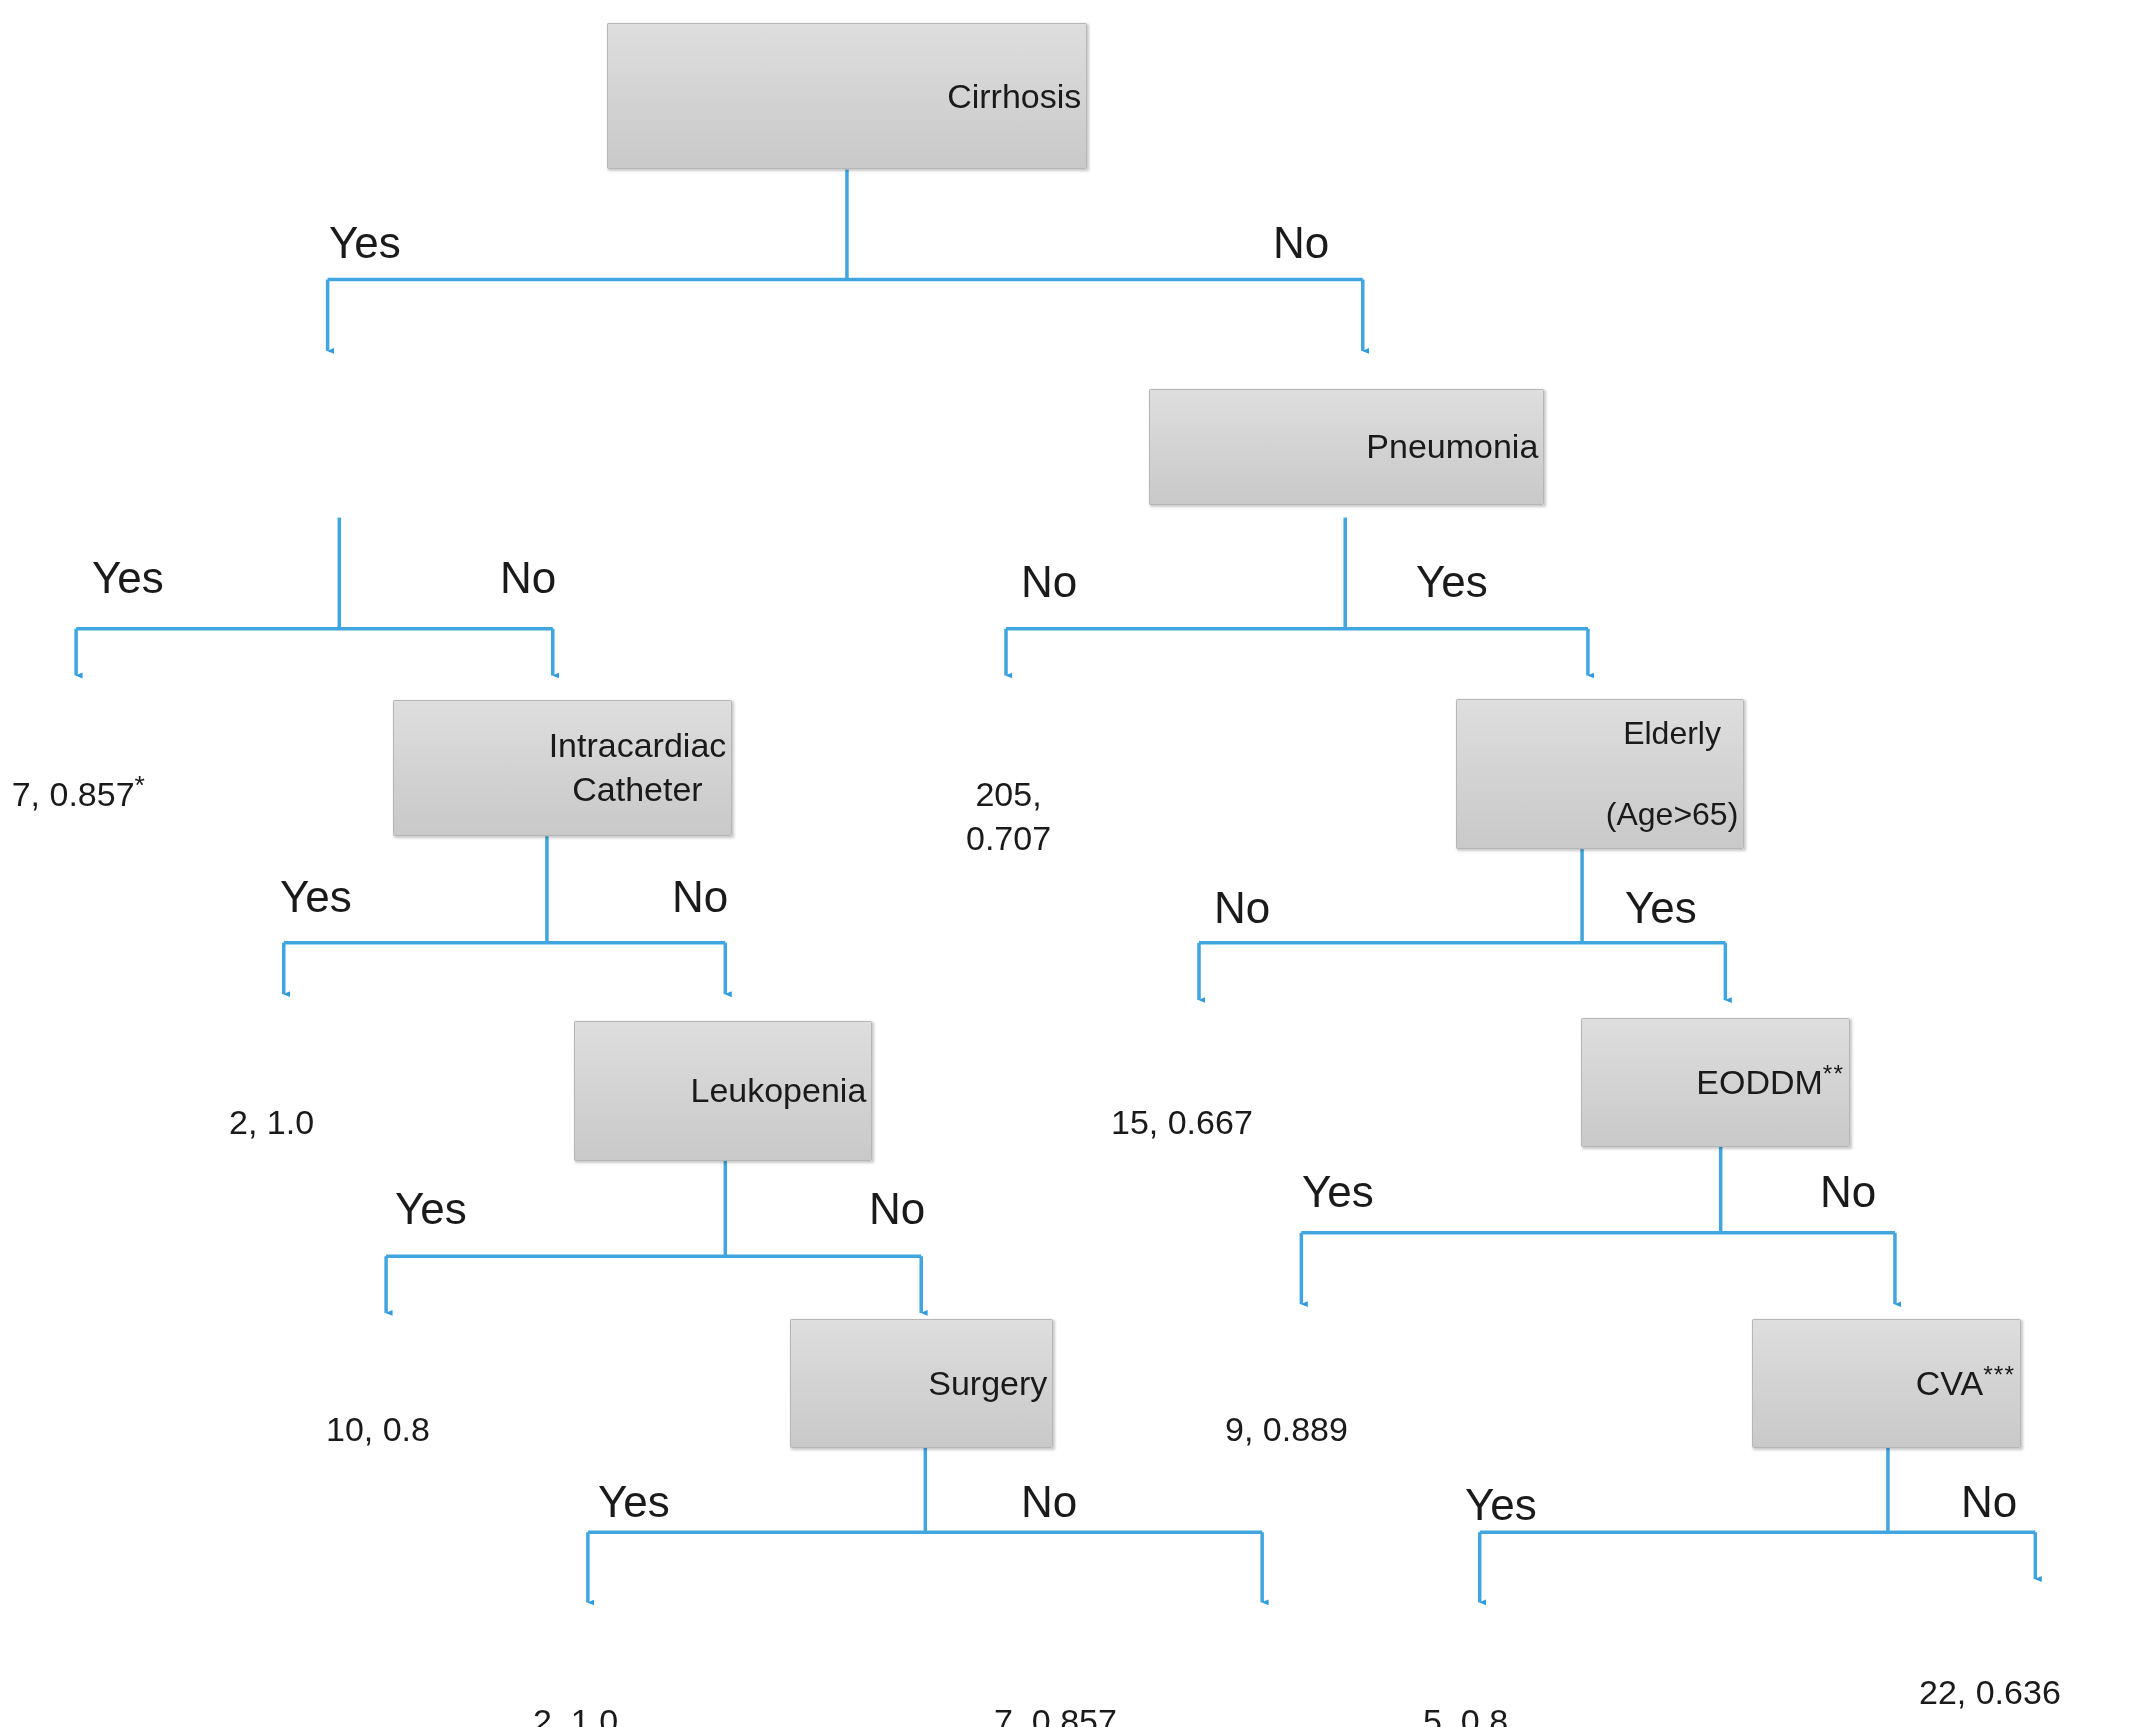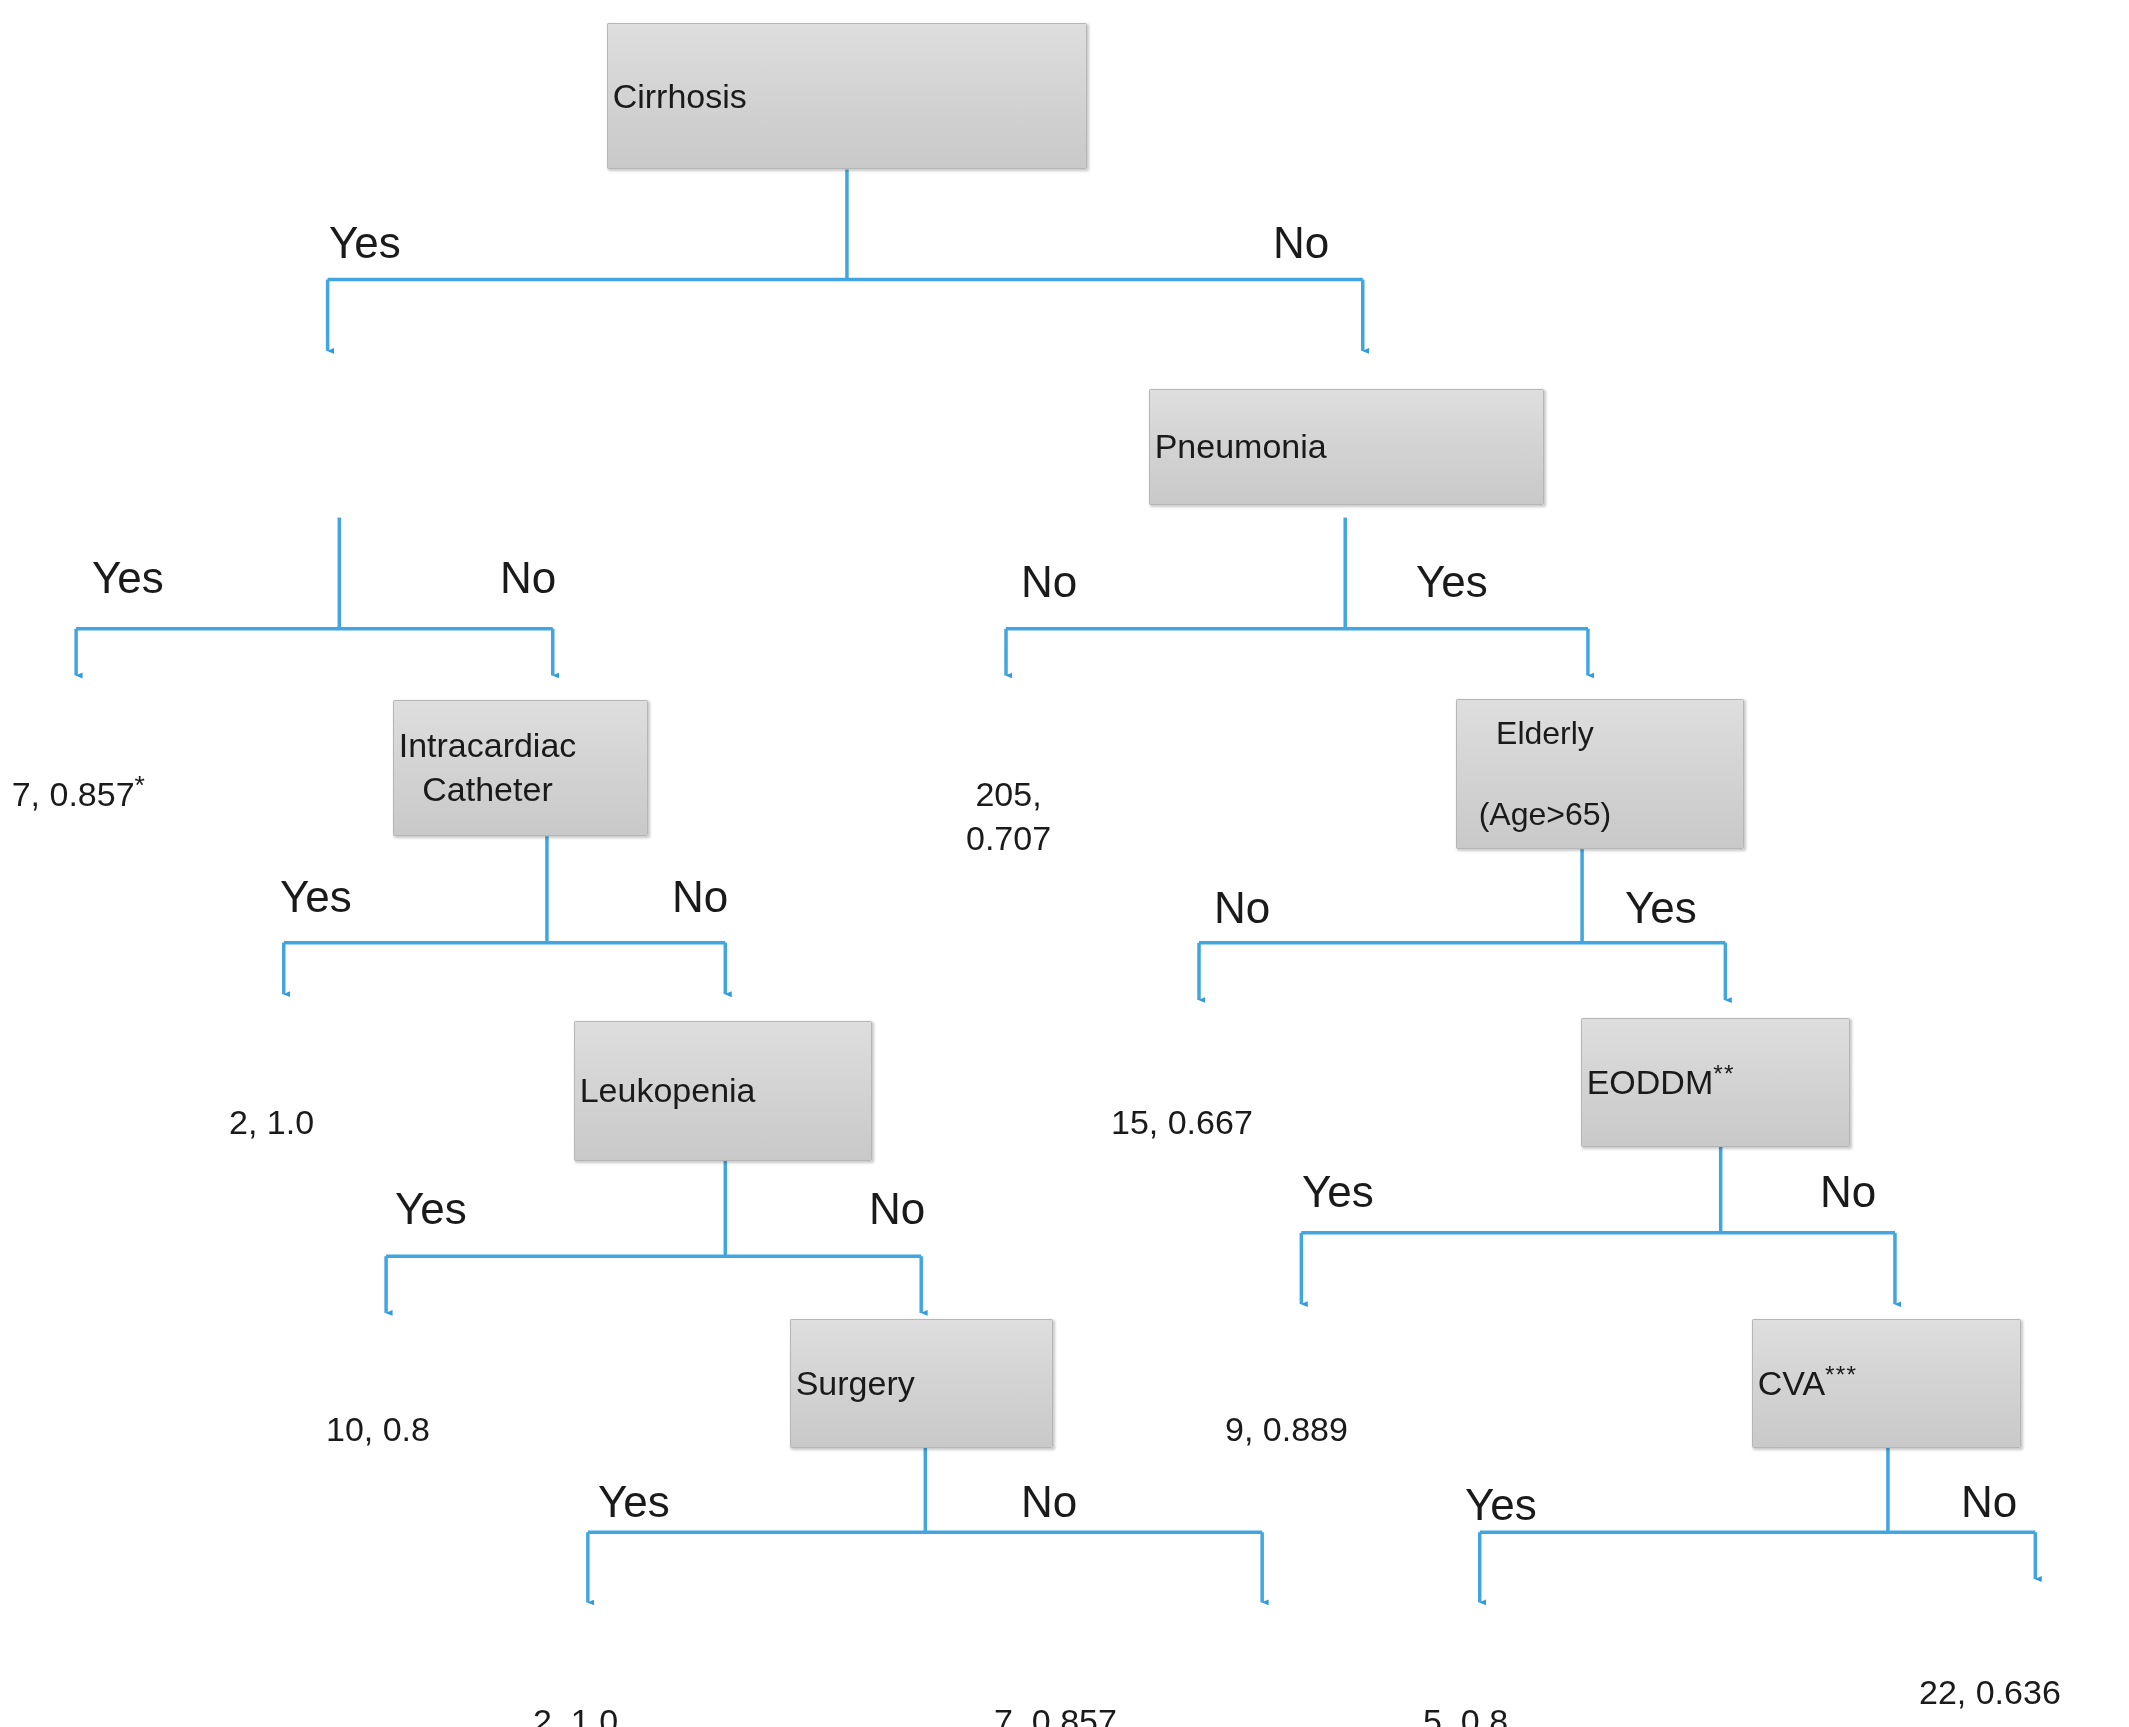--- a/index.html
+++ b/index.html
@@ -26,21 +26,21 @@
   }
   .node-box {
     position: absolute;
     box-sizing: border-box;
     background: linear-gradient(180deg, #dedede 0%, #d4d4d4 45%, #c9c9c9 100%);
     border: 1.2px solid #b6b6b6;
     border-radius: 1.2px;
     box-shadow: 1.2px 1.8px 2.9px rgba(0,0,0,0.22);
     display: flex;
     align-items: center;
-    justify-content: flex-start;
+    justify-content: flex-end;
     text-align: center;
     color: #1a1a1a;
     font-size: 34px;
     line-height: 1.28;
     font-family: "Liberation Sans", sans-serif;
     z-index: 5;
   }
   .node-box .lbl {
     display: block;
     padding: 0 4.7px;
@@ -138,21 +138,21 @@
 
   <div class="node-box" style="left:607px; top:23.4px; width:480px; height:146px;">
     <span class="lbl">Cirrhosis</span>
   </div>
 
 
   <div class="node-box" style="left:1149px; top:389px; width:395px; height:116px;">
     <span class="lbl">Pneumonia</span>
   </div>
 
-  <div class="node-box" style="left:393px; top:700px; width:255px; height:136px;">
+  <div class="node-box" style="left:393px; top:700px; width:339px; height:136px;">
     <span class="lbl">Intracardiac
 Catheter</span>
   </div>
 
   <div class="node-box" style="left:1456px; top:699px; width:288px; height:150px; font-size:32px;padding-left:17px;">
     <span class="lbl">Elderly
 
 (Age&gt;65)</span>
   </div>
 

